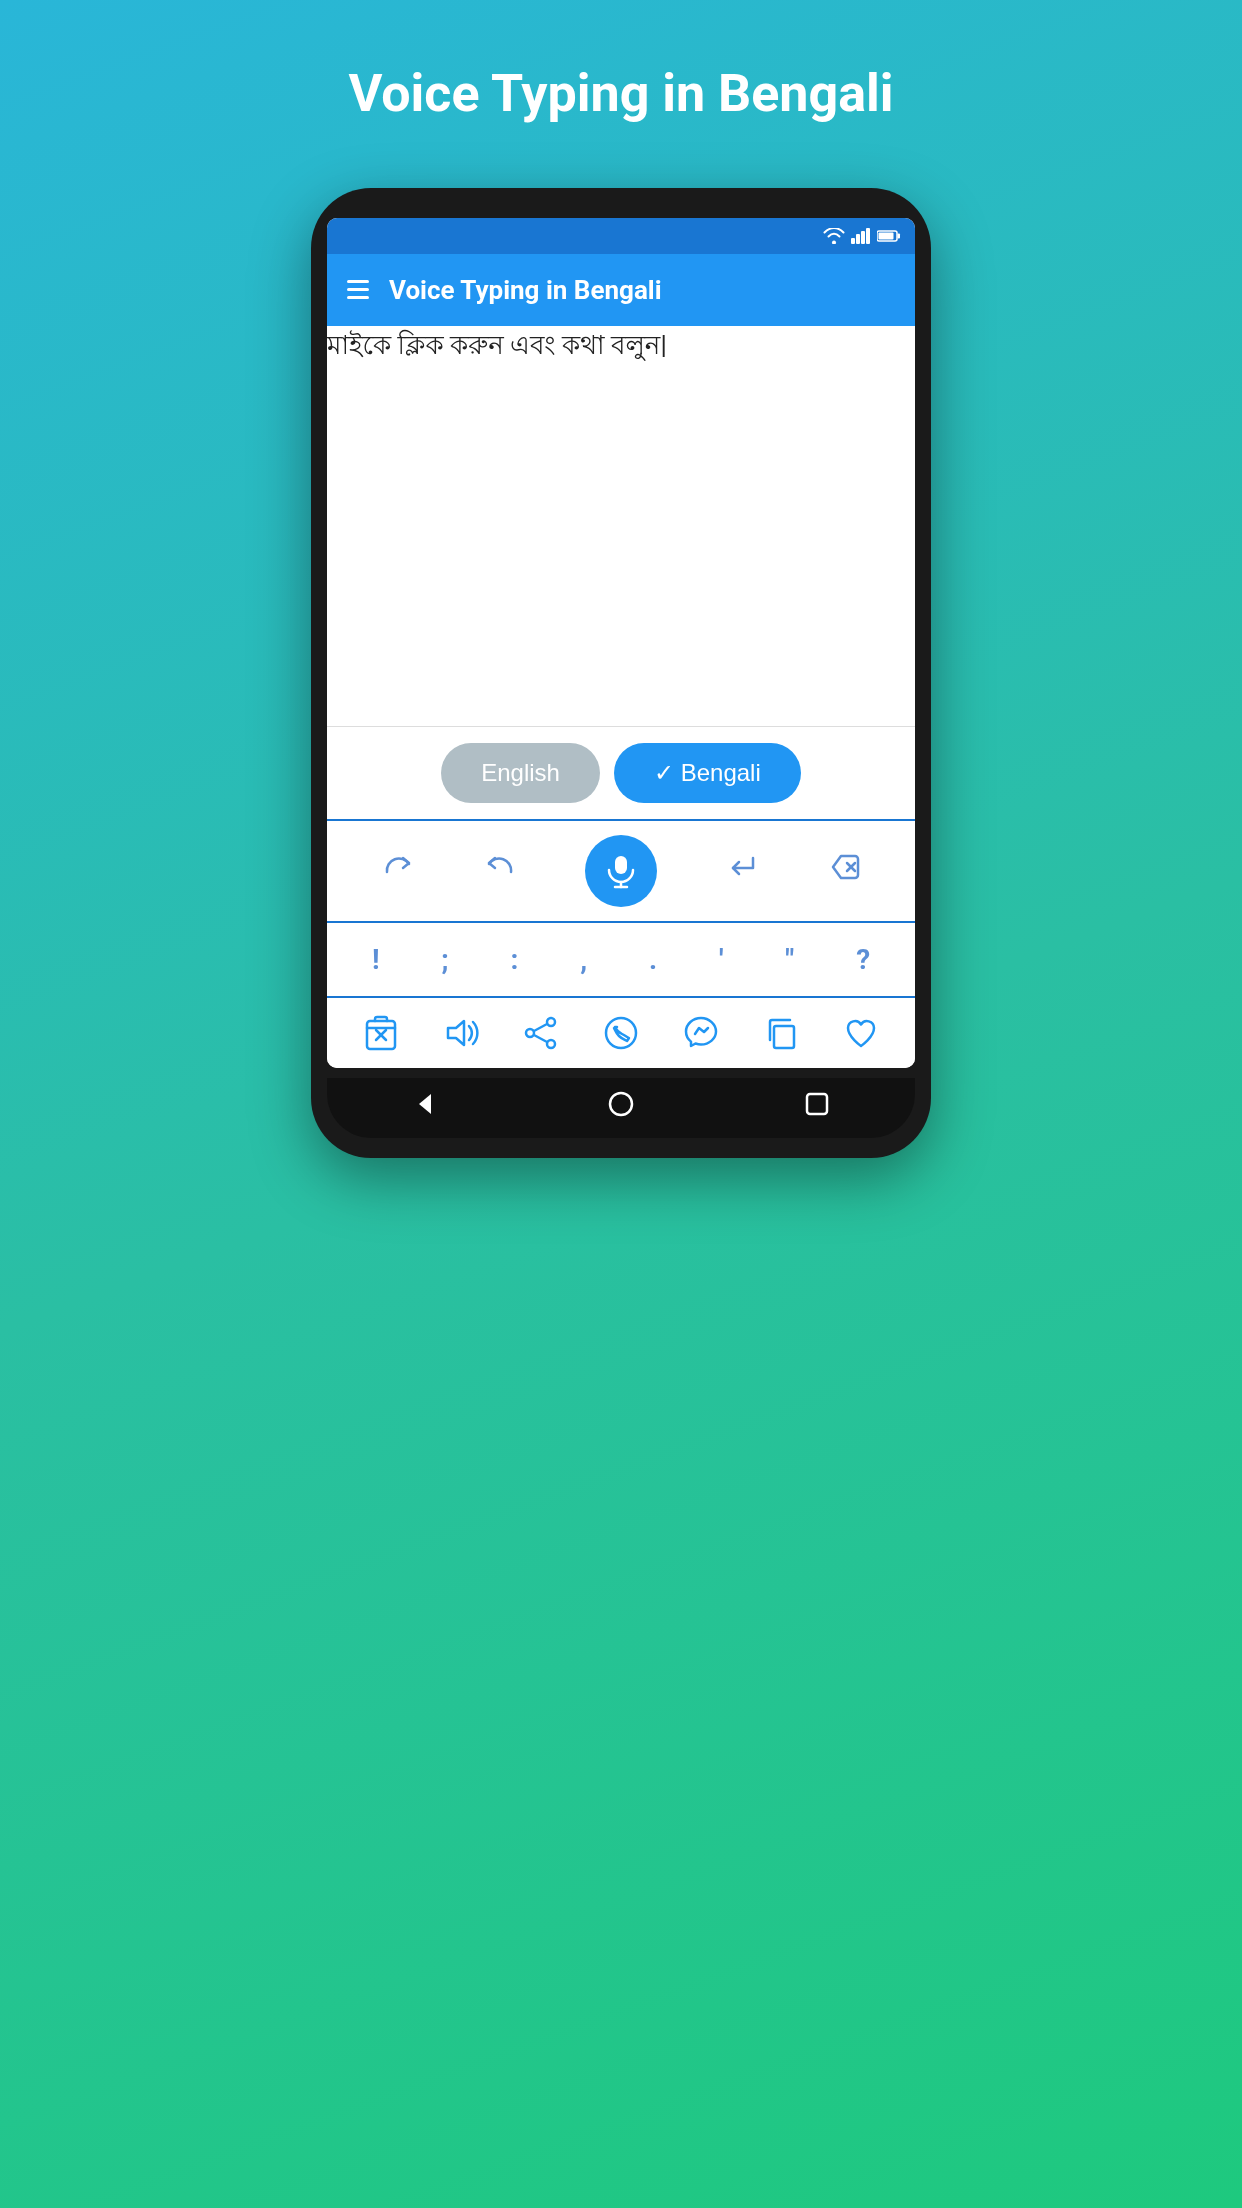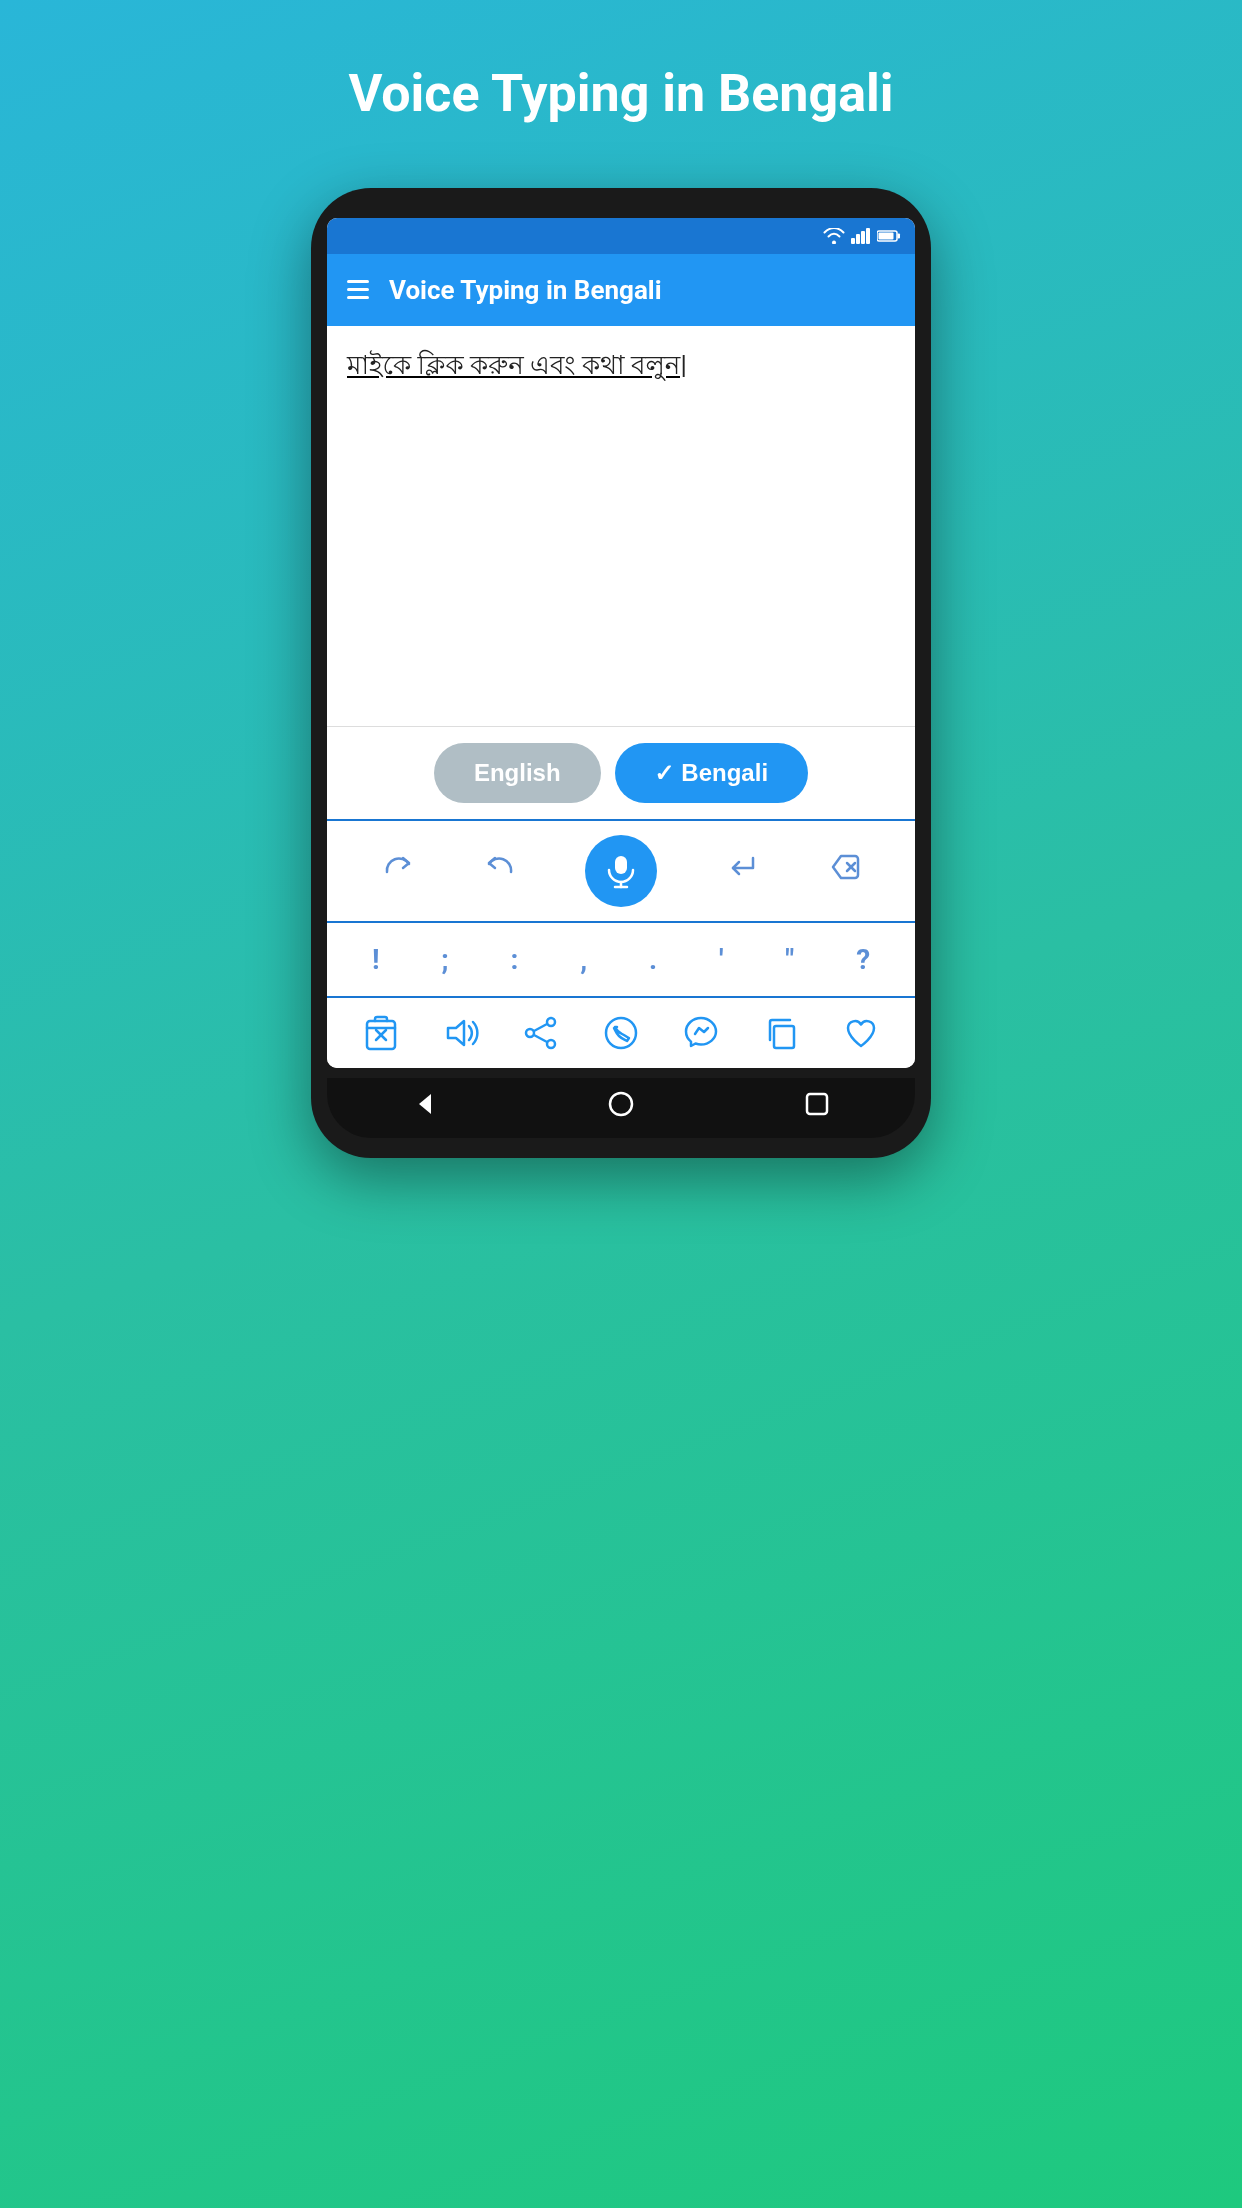--- a/index.html
+++ b/index.html
@@ -90,23 +90,21 @@
 
     .app-title {
       color: white;
       font-size: 26px;
       font-weight: bold;
     }
 
     .text-area-container {
       background: white;
       min-height: 400px;
-      padding: 20px;
       flex: 1;
-      text-decoration: underline;
     }
 
     .typed-text {
       font-size: 26px;
       color: #222;
       line-height: 1.5;
     }
 
     .language-selector {
       display: flex;
@@ -114,21 +112,21 @@
       padding: 16px 20px;
       background: white;
       border-top: 1px solid #ddd;
       justify-content: center;
     }
 
     .lang-btn {
       border-radius: 30px;
       padding: 16px 40px;
       font-size: 24px;
-      font-weight: bold;
+      font-weight: normal;
       border: none;
       cursor: pointer;
     }
 
     .lang-btn.english {
       background: #b0bec5;
       color: white;
     }
 
     .lang-btn.bengali {

